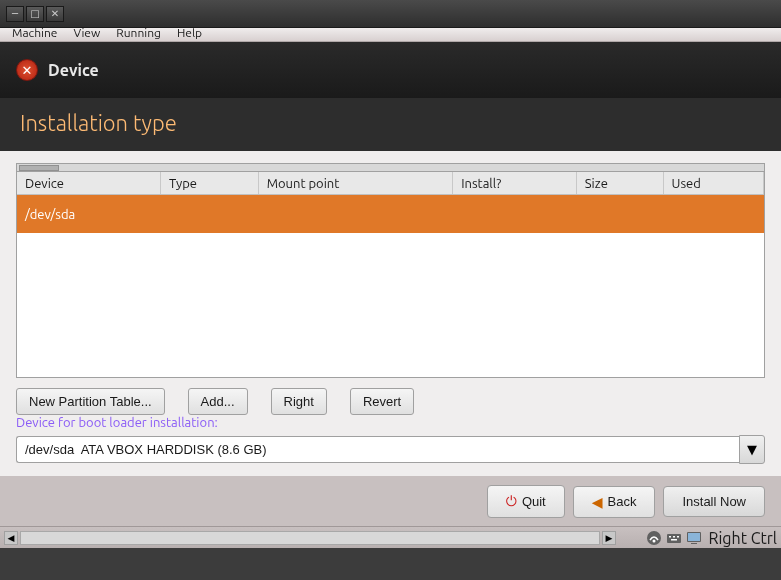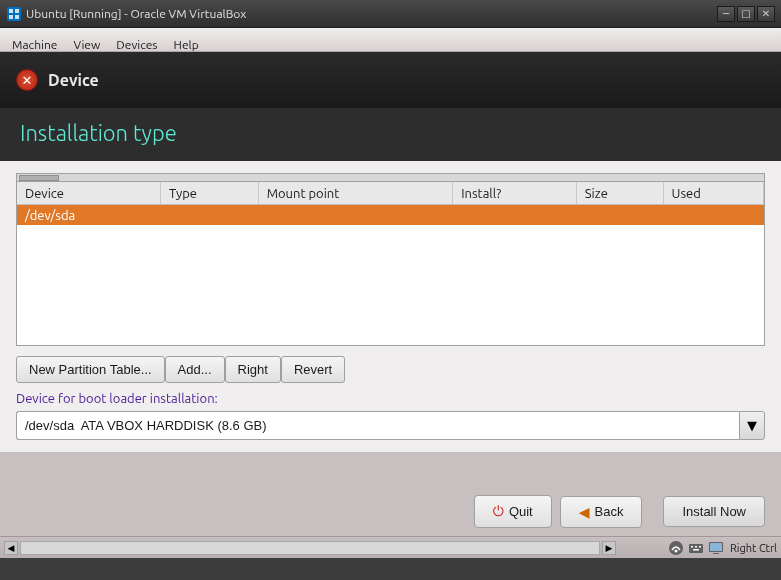--- a/index.html
+++ b/index.html
@@ -47,25 +47,25 @@
       color: #ccc;
       font-size: 10px;
       cursor: pointer;
       display: flex;
       align-items: center;
       justify-content: center;
     }
 
     
     .menu-bar {
-      height: 24px;
+      height: 14px;
       background: linear-gradient(to bottom, #f0eded, #d8d0d0);
       display: flex;
-      align-items: flex-start;
-      padding: 8px 4px;
+      align-items: flex-end;
+      padding: 0 4px;
       border-bottom: 1px solid #b0a8a8;
     }
     .menu-item {
       padding: 2px 8px;
       font-size: 12px;
       color: #1a1a1a;
       cursor: pointer;
     }
 
     
@@ -103,21 +103,21 @@
       font-size: 16px;
       font-weight: bold;
     }
 
     
     .page-title-area {
       background: #2d2d2d;
       padding: 12px 20px 16px 20px;
     }
     .page-title {
-      color: #5eead4;
+      color: #fdba74;
       font-size: 22px;
       font-weight: 300;
     }
 
     
     .content-panel {
       background: #f0eeee;
       margin: 0;
       padding: 12px 16px;
       flex: 1;
@@ -155,58 +155,59 @@
     .partition-table th {
       text-align: left;
       padding: 4px 8px;
       font-weight: normal;
       font-size: 13px;
       border-right: 1px solid #c8c8c8;
       border-bottom: 1px solid #c0c0c0;
       color: #1a1a1a;
     }
     .partition-table td {
-      padding: 3px 8px;
+      padding: 12px 8px;
       font-size: 13px;
     }
     .partition-row-selected {
       background: #e07828;
       color: #fff;
     }
     .partition-table tbody {
       height: 120px;
     }
     .empty-rows td {
       height: 20px;
     }
 
     
     .action-buttons {
       display: flex;
-      gap: 0;
-      margin-bottom: 8px;
+      gap: 23px;
+      margin-bottom: 0;
     }
     .btn {
       padding: 5px 12px;
       border: 1px solid #a0a0a0;
       background: linear-gradient(to bottom, #f5f5f5, #e0e0e0);
       font-size: 13px;
       cursor: pointer;
       color: #1a1a1a;
       border-radius: 3px;
     }
 
     
     .bootloader-label {
       font-size: 13px;
-      color: #4c1d95;
+      color: #8b5cf6;
       margin-bottom: 6px;
     }
     .bootloader-select-container {
       display: flex;
+      align-items: center;
       gap: 0;
     }
     .bootloader-select {
       flex: 1;
       padding: 5px 8px;
       border: 1px solid #a0a0a0;
       background: #fff;
       font-size: 13px;
       color: #1a1a1a;
       border-right: none;
@@ -240,21 +241,20 @@
       font-size: 13px;
       cursor: pointer;
       color: #1a1a1a;
       border-radius: 4px;
       display: flex;
       align-items: center;
       gap: 5px;
     }
     .install-btn {
       background: linear-gradient(to bottom, #f0f0f0, #d8d8d8);
-      margin-left: 13px;
     }
     .btn-icon {
       font-size: 14px;
     }
     .quit-btn .btn-icon { color: #cc2222; }
     .back-btn .btn-icon { color: #cc6600; }
 
     
     .status-bar {
       position: absolute;
@@ -295,49 +295,39 @@
       display: flex;
       align-items: center;
       gap: 6px;
     }
     .status-icons {
       display: flex;
       gap: 4px;
       align-items: center;
     }
     .right-ctrl-label {
-      font-size: 11px;
+      font-size: 16px;
       color: #1a1a1a;
     }
   </style>
 </head>
 <body>
 
 <div class="title-bar">
-  <div class="title-bar-left">
-    <svg class="title-bar-icon" viewBox="0 0 16 16">
-      <rect x="1" y="1" width="14" height="14" rx="2" fill="#0070c0"></rect>
-      <rect x="3" y="3" width="4" height="4" fill="#fff" opacity="0.8"></rect>
-      <rect x="9" y="3" width="4" height="4" fill="#fff" opacity="0.8"></rect>
-      <rect x="3" y="9" width="4" height="4" fill="#fff" opacity="0.8"></rect>
-      <rect x="9" y="9" width="4" height="4" fill="#fff" opacity="0.8"></rect>
-    </svg>
-    <span class="title-bar-text">Ubuntu [Running] - Oracle VM VirtualBox</span>
-  </div>
   <div class="title-bar-buttons">
     <div class="title-btn">─</div>
     <div class="title-btn">□</div>
     <div class="title-btn">✕</div>
   </div>
 </div>
 
 <div class="menu-bar">
   <div class="menu-item">Machine</div>
   <div class="menu-item">View</div>
-  <div class="menu-item">Devices</div>
+  <div class="menu-item">Running</div>
   <div class="menu-item">Help</div>
 </div>
 
 <div class="main-area">
 
   <div class="install-header">
     <div class="install-close-btn">
       <span>✕</span>
     </div>
     <span class="install-title">Device</span>

